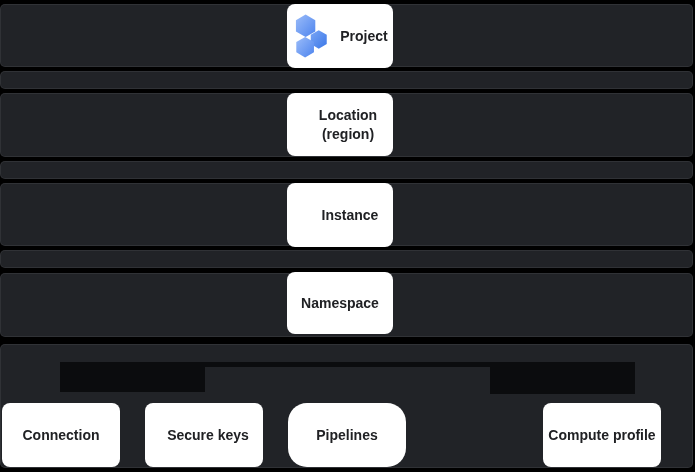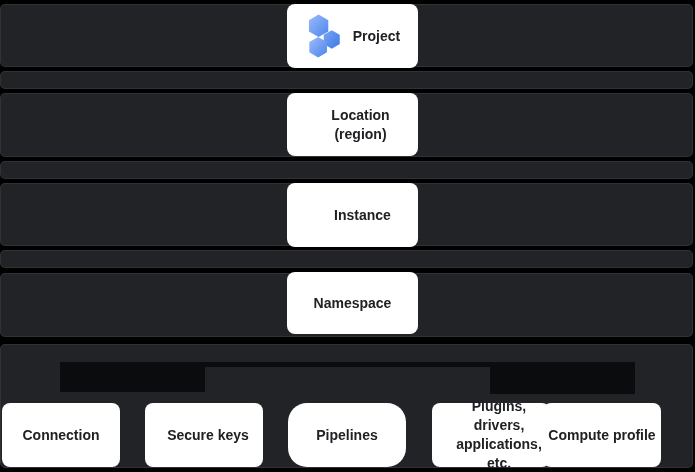--- a/index.html
+++ b/index.html
@@ -33,21 +33,21 @@
   .node{
     position:absolute;
     background:#ffffff;
     border-radius:8px;
     display:flex;align-items:center;justify-content:center;
     color:#202124;
     font-weight:700;font-size:14px;line-height:19px;
     text-align:center;
     box-sizing:border-box;
   }
-  .chain{left:287px;width:131px;}
+  .chain{left:287px;width:106px;}
   .n-project{top:4px;height:64px;gap:13px;}
   .n-location{top:93px;height:63px;}
   .n-instance{top:183px;height:64px;padding-left:20px;}
   .n-namespace{top:272px;height:62px;}
   .leaf{top:403px;height:64px;width:118px;}
   .n-connection{left:2px;}
   .n-secure-keys{left:145px;padding-left:8px;}
   .n-pipelines{left:288px;border-radius:19px;}
   .n-plugins{left:432px;padding:0 1px;}
   .n-compute-profile{left:543px;}
@@ -113,24 +113,18 @@
   </div>
 
   <div class="node leaf n-secure-keys">
     <span>Secure keys</span>
   </div>
 
   <div class="node leaf n-pipelines">
     <span>Pipelines</span>
   </div>
 
-  <div class="node leaf n-plugins two-line">
-    <div>
-      <span>Plugins, drivers,</span>
-      <span>applications, etc.</span>
-    </div>
-  </div>
 
   <div class="node leaf n-compute-profile">
     <span>Compute profile</span>
   </div>
 
 </div>
 
 </body></html>

